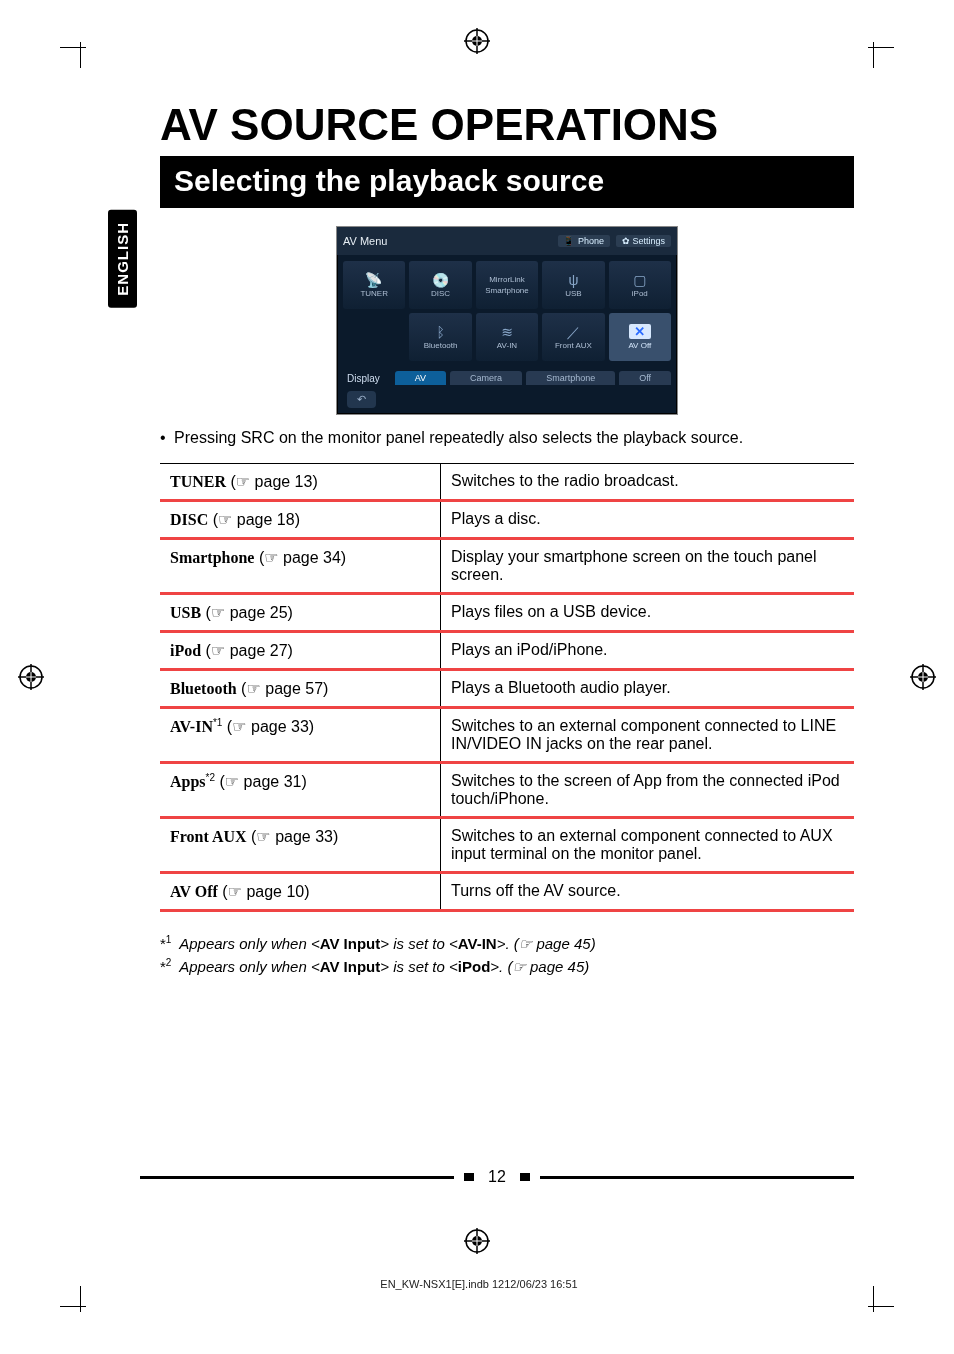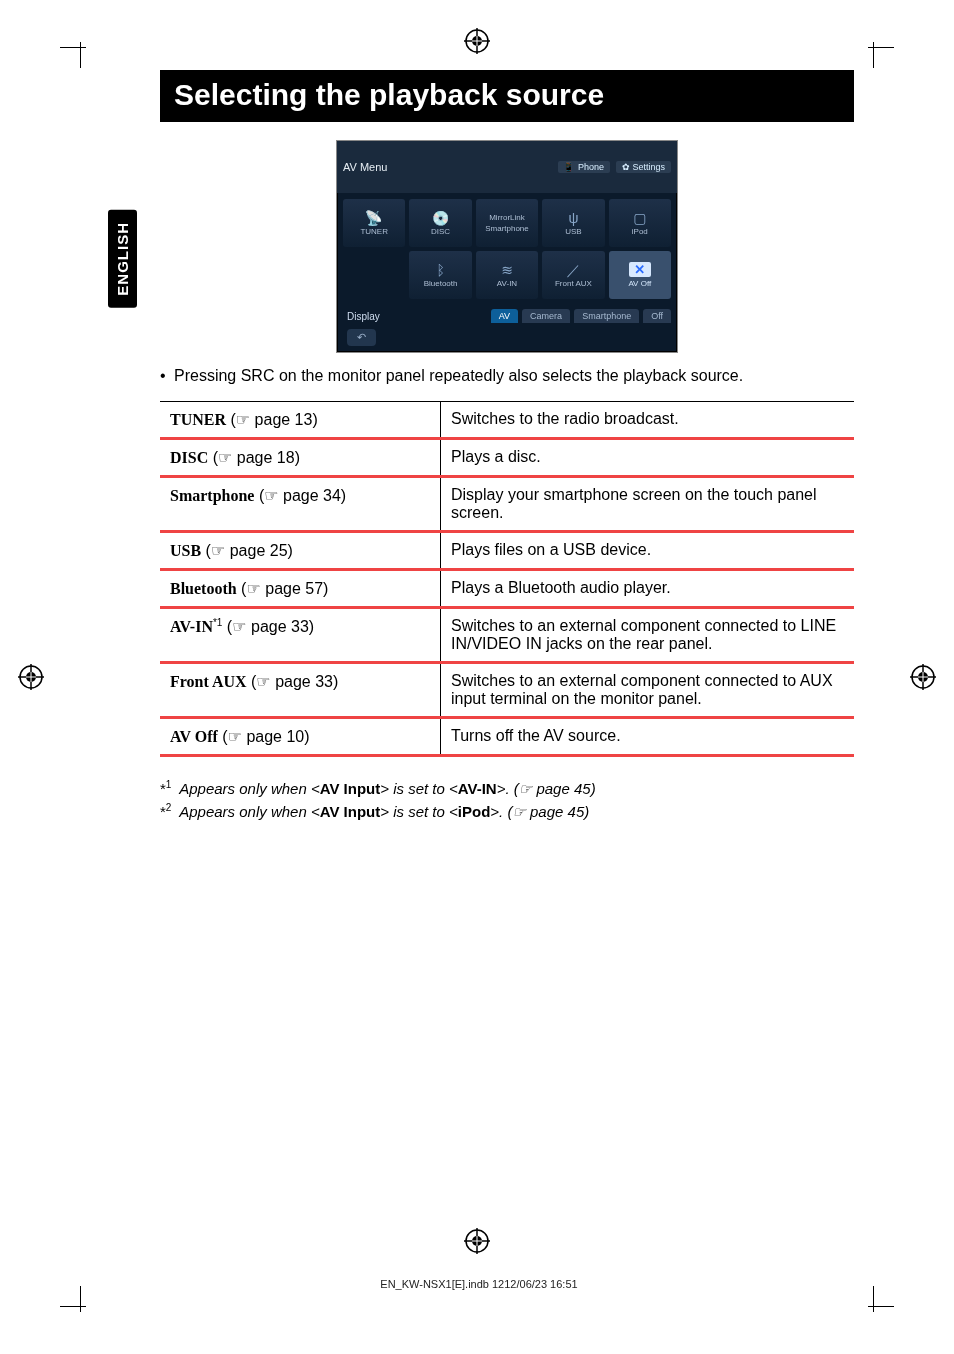--- a/index.html
+++ b/index.html
@@ -103,21 +103,21 @@
     border: 1px solid #888;
     box-shadow: 0 0 0 1px #000 inset;
     color: #cdd9e5;
     font-size: 9px;
   }
   .avmenu .titlebar {
     display: flex;
     align-items: flex-end;
     justify-content: space-between;
     background: #1a2a3d;
-    padding: 20px 6px;
+    padding: 8px 6px;
     font-size: 11px;
   }
   .avmenu .titlebar .left { color:#e6edf3; }
   .avmenu .titlebar .right { display:flex; gap:6px; }
   .pill {
     background:#2b3d52; color:#d8eeff; border-radius:2px;
     padding: 1px 6px; font-size:9px; display:flex; align-items:center; gap:3px;
   }
   .pill.settings { background:#2b3d52; }
   .avmenu .grid {
@@ -141,21 +141,21 @@
   .tile.empty { background: transparent; }
   .tile.avoff { background:#39506d; color:#d3e5fa; }
   .tile.avoff .x { font-size:13px; font-weight:bold; color:#2b6cff; background:#d8e9ff; width:22px; border-radius:2px; }
   .avmenu .bottombar {
     display:flex; gap:4px; padding: 4px 6px 6px 10px; align-items:center;
   }
   .bottombar .display { color:#d0def0; font-size:10px; margin-right:auto; }
   .tabrow { display:flex; gap:4px; }
   .tab {
     background:#283a52; color:#a5b8cf; font-size:9px;
-    padding:2px 8px; border-radius:3px 3px 0 0;
+    padding:2px 20px; border-radius:3px 3px 0 0;
   }
   .tab.active { background:#0d5f9a; color:#fff; }
   .avmenu .backrow { padding: 0 6px 6px 10px; }
   .backbtn { background:#22364e; color:#9db2cb; border-radius:4px; padding: 2px 10px; font-size:11px; display:inline-block; }
 
   .note {
     font-size: 16px;
     margin: 14px 0 16px 0;
   }
   .note .bull { display:inline-block; width: 14px; }
@@ -262,20 +262,21 @@
         <line x1="13" y1="0" x2="13" y2="26" stroke="#000" stroke-width="1.5"></line>
         <circle cx="13" cy="13" r="5" fill="#000"></circle>
         <line x1="8" y1="13" x2="18" y2="13" stroke="#fff" stroke-width="1"></line>
         <line x1="13" y1="8" x2="13" y2="18" stroke="#fff" stroke-width="1"></line>
       </svg>
   </div>
 
   <div class="side-tab">ENGLISH</div>
 
   <div class="content">
+    <h1 class="main-title">AV SOURCE OPERATIONS</h1>
     <div class="section-bar">Selecting the playback source</div>
 
     <div class="avmenu">
       <div class="titlebar">
         <span class="left">AV Menu</span>
         <span class="right">
           <span class="pill">
             <span>📱</span>
             <span>Phone</span>
           </span>
@@ -354,26 +355,34 @@
           </tr>
           <tr>
             <td class="key"><span class="kbold">Smartphone</span><span> (☞ page 34)</span></td>
             <td>Display your smartphone screen on the touch panel screen.</td>
           </tr>
           <tr>
             <td class="key"><span class="kbold">USB</span><span> (☞ page 25)</span></td>
             <td>Plays files on a USB device.</td>
           </tr>
           <tr>
+            <td class="key"><span class="kbold">iPod</span><span> (☞ page 27)</span></td>
+            <td>Plays an iPod/iPhone.</td>
+          </tr>
+          <tr>
             <td class="key"><span class="kbold">Bluetooth</span><span> (☞ page 57)</span></td>
             <td>Plays a Bluetooth audio player.</td>
           </tr>
           <tr>
             <td class="key"><span class="kbold">AV-IN</span><sup style="font-size: 10px;">*1</sup><span> (☞ page 33)</span></td>
             <td>Switches to an external component connected to LINE IN/VIDEO IN jacks on the rear panel.</td>
+          </tr>
+          <tr>
+            <td class="key"><span class="kbold">Apps</span><sup style="font-size: 10px;">*2</sup><span> (☞ page 31)</span></td>
+            <td>Switches to the screen of App from the connected iPod touch/iPhone.</td>
           </tr>
           <tr>
             <td class="key"><span class="kbold">Front AUX</span><span> (☞ page 33)</span></td>
             <td>Switches to an external component connected to AUX input terminal on the monitor panel.</td>
           </tr>
           <tr>
             <td class="key"><span class="kbold">AV Off</span><span> (☞ page 10)</span></td>
             <td>Turns off the AV source.</td>
           </tr>
         </tbody>
@@ -384,19 +393,26 @@
         <span class="nb">*</span><span class="sup nb">1</span>&nbsp;
         <span>Appears only when &lt;</span><b class="nb">AV Input</b><span>&gt; is set to &lt;</span><b class="nb">AV-IN</b><span>&gt;. (☞ page 45)</span>
       </p>
       <p>
         <span class="nb">*</span><span class="sup nb">2</span>&nbsp;
         <span>Appears only when &lt;</span><b class="nb">AV Input</b><span>&gt; is set to &lt;</span><b class="nb">iPod</b><span>&gt;. (☞ page 45)</span>
       </p>
     </div>
   </div>
 
+  <div class="pagenum-row">
+    <div class="line"></div>
+    <div class="smallbox"></div>
+    <span class="num">12</span>
+    <div class="smallbox"></div>
+    <div class="line"></div>
+  </div>
 
   <div class="footer">
     <span>EN_KW-NSX1[E].indb   12</span>
     <span>12/06/23   16:51</span>
   </div>
 
 </div>
 
 </body></html>

